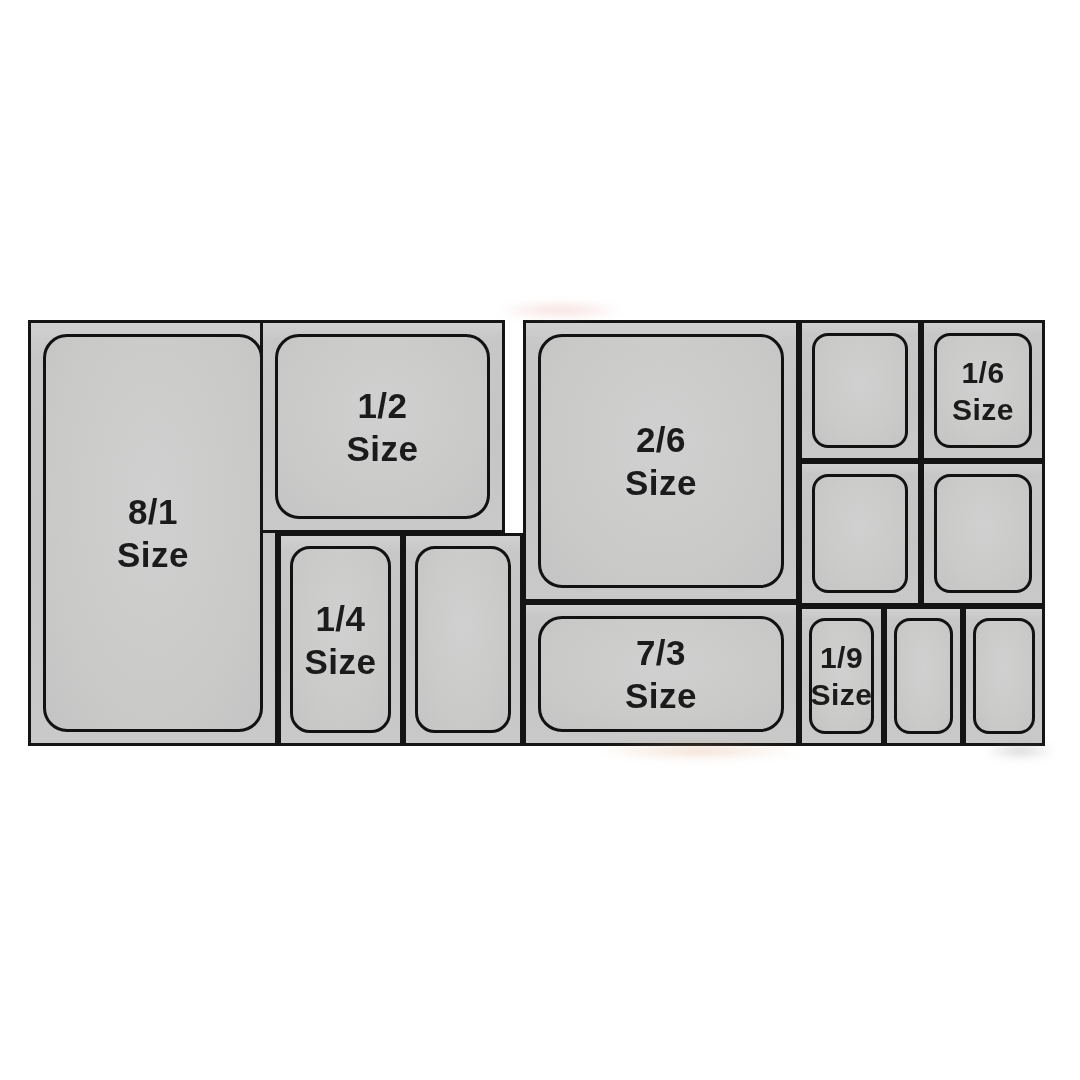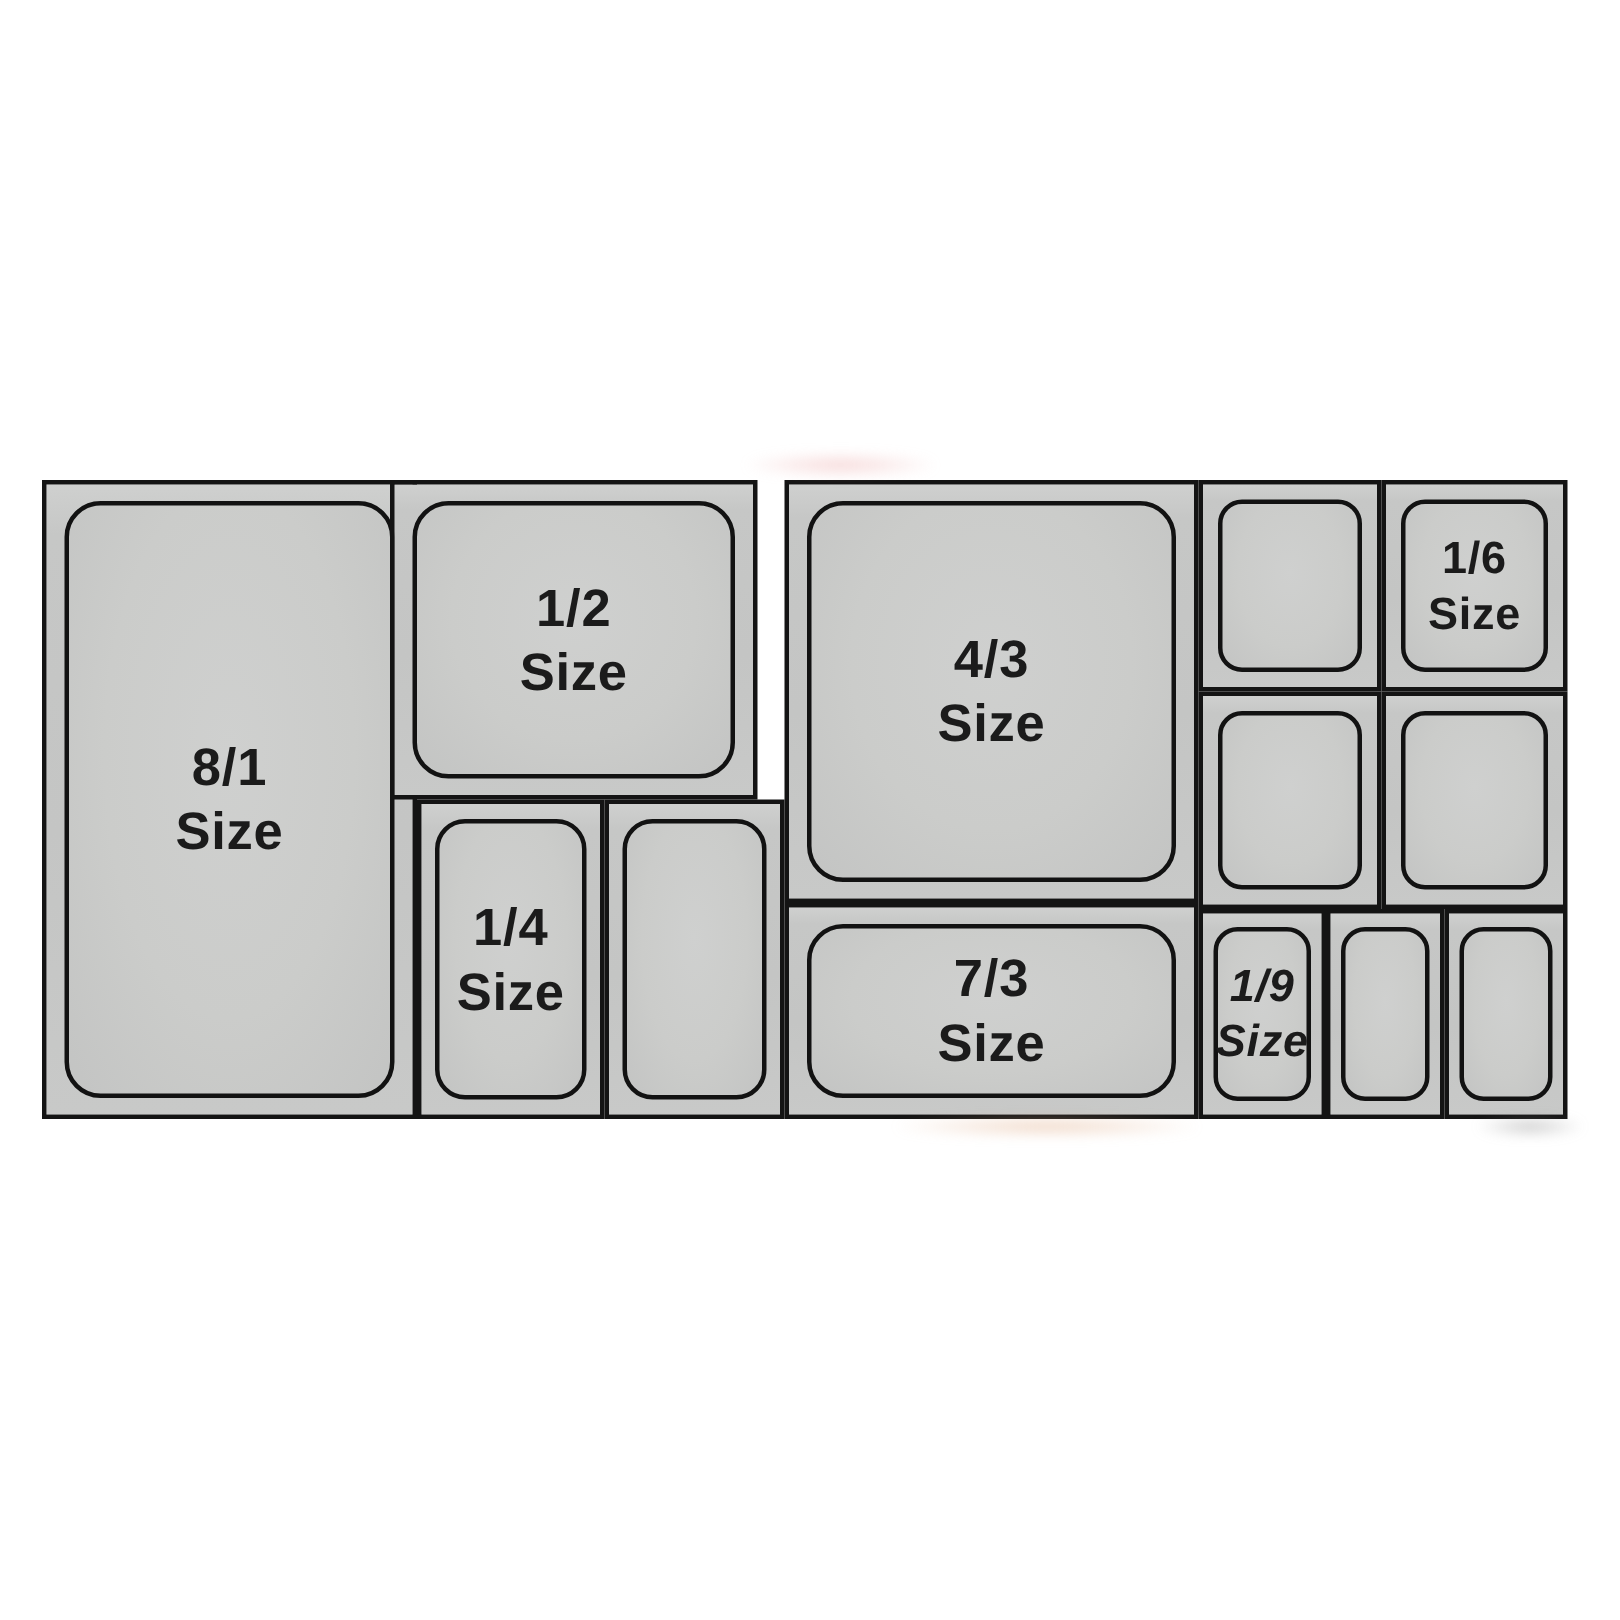--- a/index.html
+++ b/index.html
@@ -33,21 +33,21 @@
     box-sizing: border-box;
     border: 3px solid #121212;
     background: radial-gradient(ellipse at 50% 42%, #cfd0cf 0%, #cbccca 55%, #c3c4c3 100%);
     display: flex;
     align-items: center;
     justify-content: center;
   }
   .pan.inset-big  { left: 12px; right: 12px; top: 11px; bottom: 11px; border-radius: 24px; }
   .pan.inset-mid  { left: 9px;  right: 9px;  top: 10px; bottom: 10px; border-radius: 20px; }
   .pan.inset-sm   { left: 10px; right: 10px; top: 10px; bottom: 10px; border-radius: 16px; }
-  .pan.inset-tiny { left: 7px;  right: 7px;  top: 9px;  bottom: 9px;  border-radius: 16px; font-style: italic; }
+  .pan.inset-tiny { left: 7px;  right: 7px;  top: 9px;  bottom: 9px;  border-radius: 16px; }
   .label {
     display: flex;
     flex-direction: column;
     align-items: center;
     text-align: center;
     color: #1b1b1b;
     font-weight: 700;
     font-size: 35px;
     line-height: 43px;
     letter-spacing: 0.5px;
@@ -113,21 +113,21 @@
         <div class="label">
           <span></span>
           <span></span>
         </div>
       </div>
     </div>
 
     <div class="cell" style="left:495px;top:0;width:276px;height:282px">
       <div class="pan inset-big">
         <div class="label">
-          <span>4/3</span>
+          <span>2/6</span>
           <span>Size</span>
         </div>
       </div>
     </div>
 
     <div class="cell" style="left:495px;top:282px;width:276px;height:144px">
       <div class="pan inset-big">
         <div class="label">
           <span>7/3</span>
           <span>Size</span>

